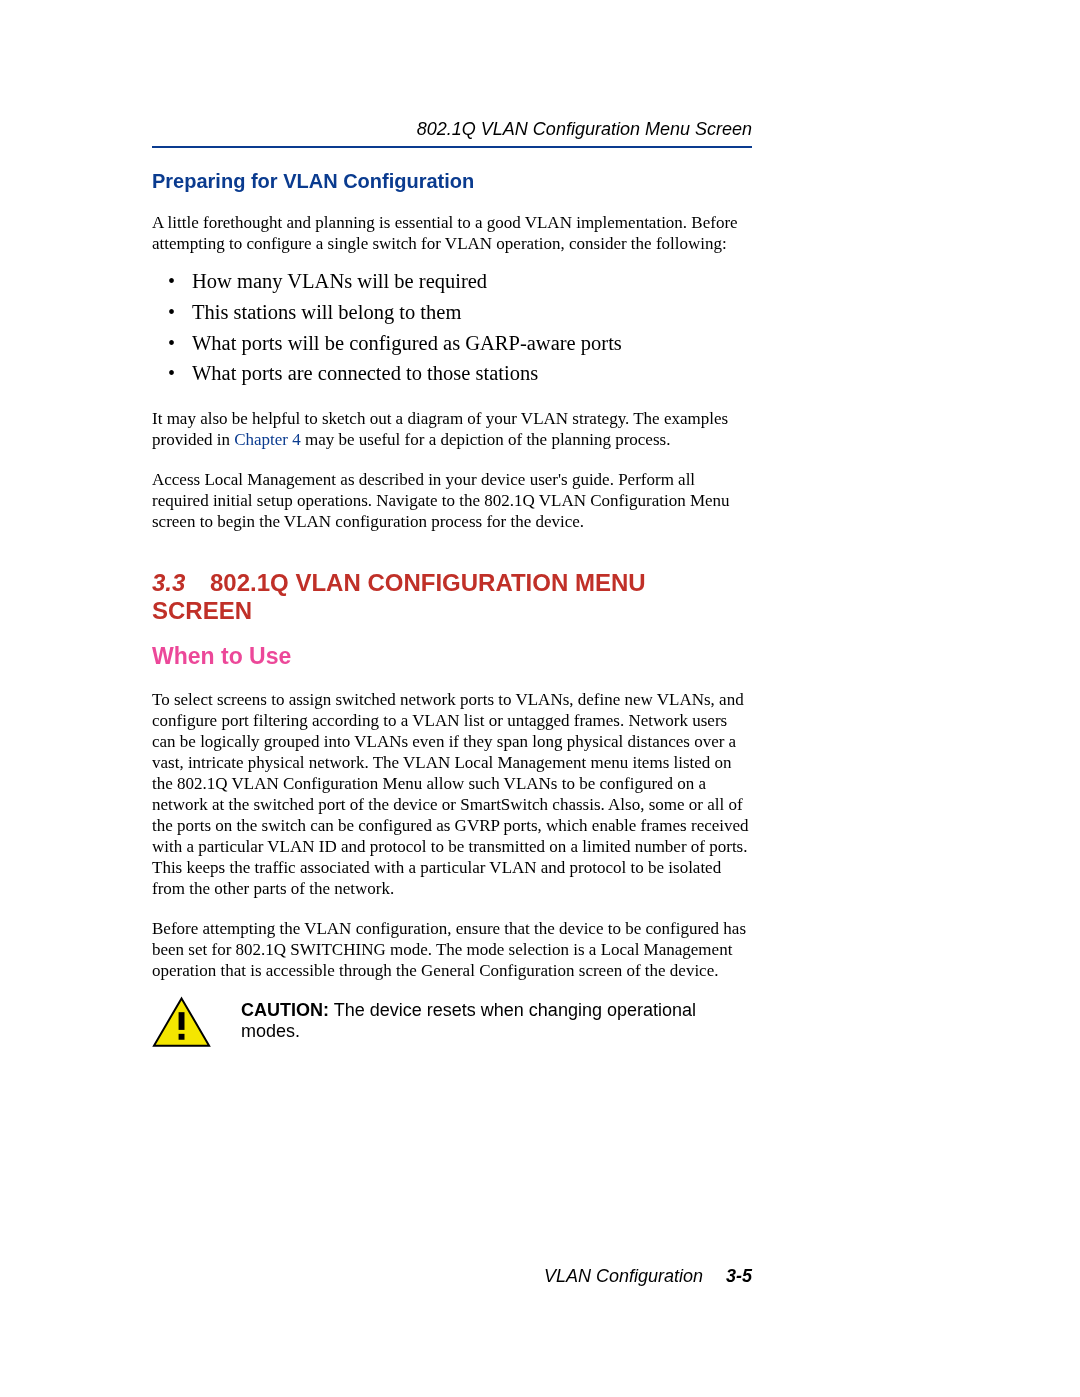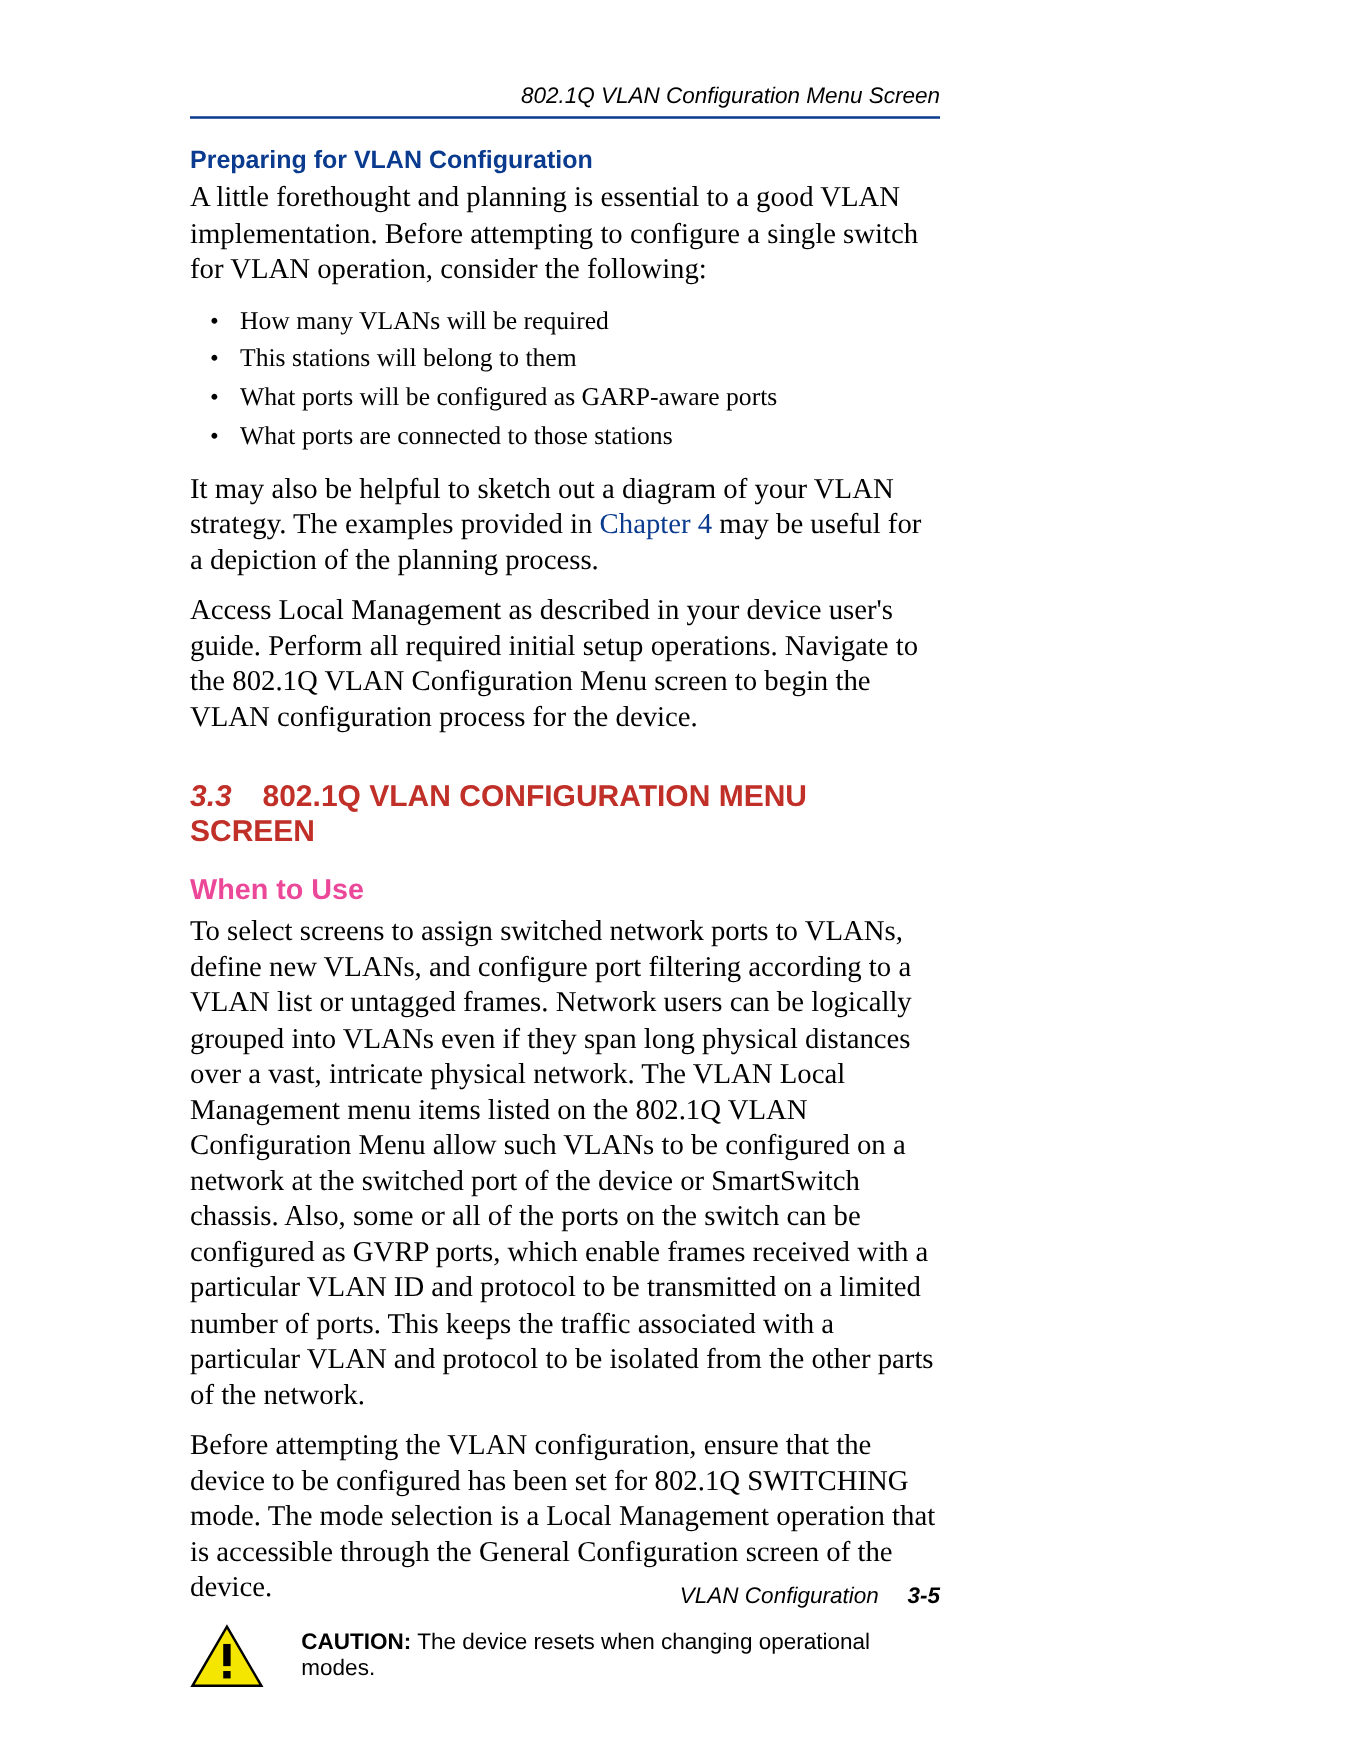--- a/index.html
+++ b/index.html
@@ -7,21 +7,21 @@
     padding: 0;
     background: #fff;
     font-family: "Times New Roman", Times, serif;
     color: #000;
   }
   .page {
     width: 892px;
     height: 1397px;
     position: relative;
     box-sizing: border-box;
-    padding: 66px 140px 0 152px;
+    padding: 119px 140px 0 152px;
   }
   .running-header {
     text-align: right;
     font-style: italic;
     font-family: Arial, Helvetica, sans-serif;
     font-size: 18px;
     color: #000;
     margin-bottom: 6px;
   }
   .rule {
@@ -30,23 +30,23 @@
     margin: 0 0 22px 0;
   }
   .subhead-blue {
     font-family: Arial, Helvetica, sans-serif;
     font-weight: bold;
     font-size: 20px;
     color: #0a3b8f;
     margin: 18px 0 0 0;
   }
   p.body {
-    font-size: 23px;
+    font-size: 17px;
     line-height: 1.24;
-    margin: 4px 0 12px 0;
+    margin: 19px 0 12px 0;
   }
   ul.bullets {
     list-style: none;
     padding: 0;
     margin: 8px 0 12px 0;
   }
   ul.bullets li {
     font-size: 20.5px;
     line-height: 1.5;
     padding-left: 40px;

